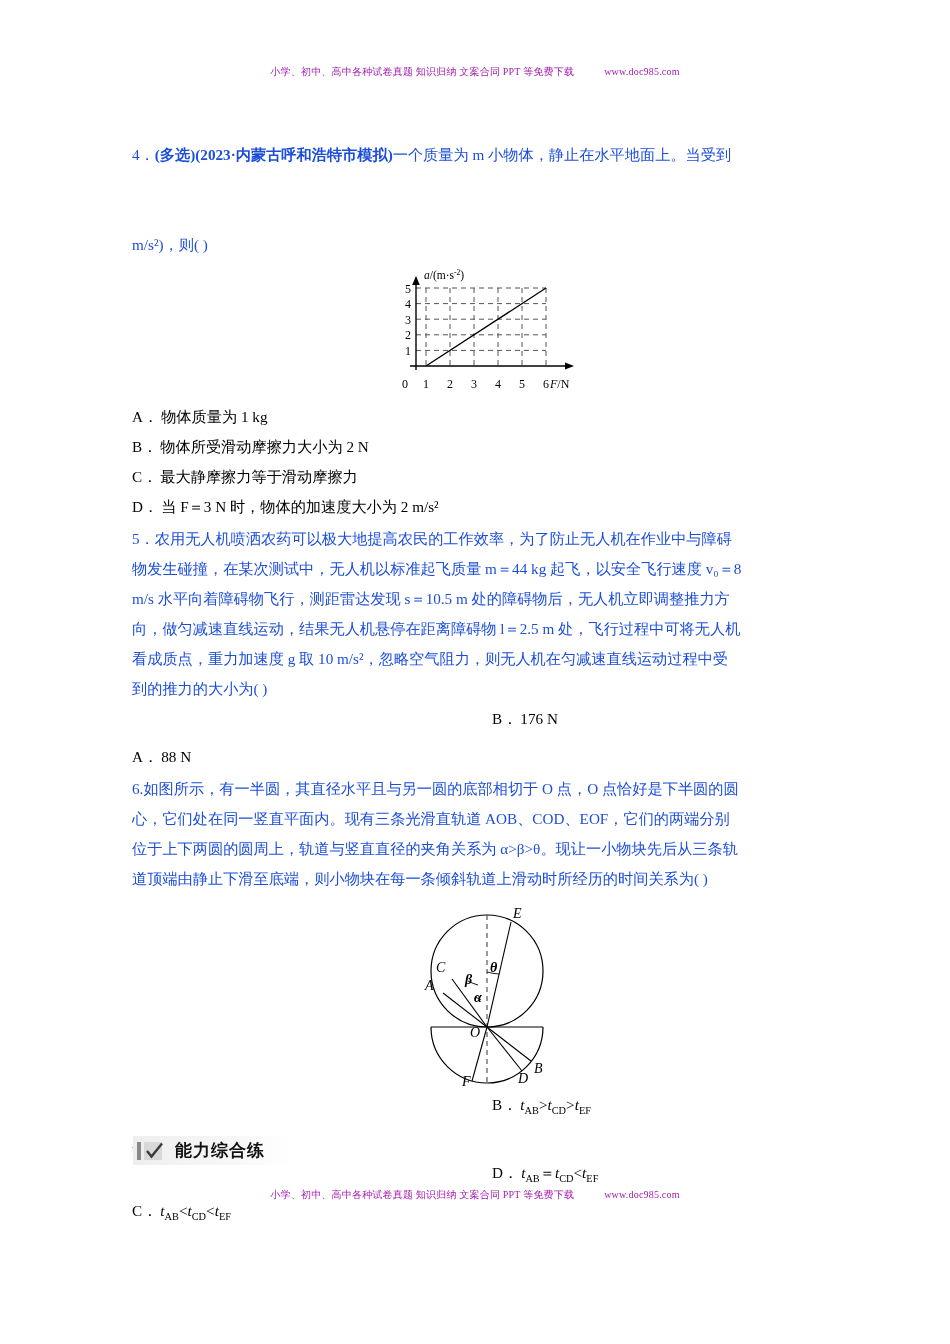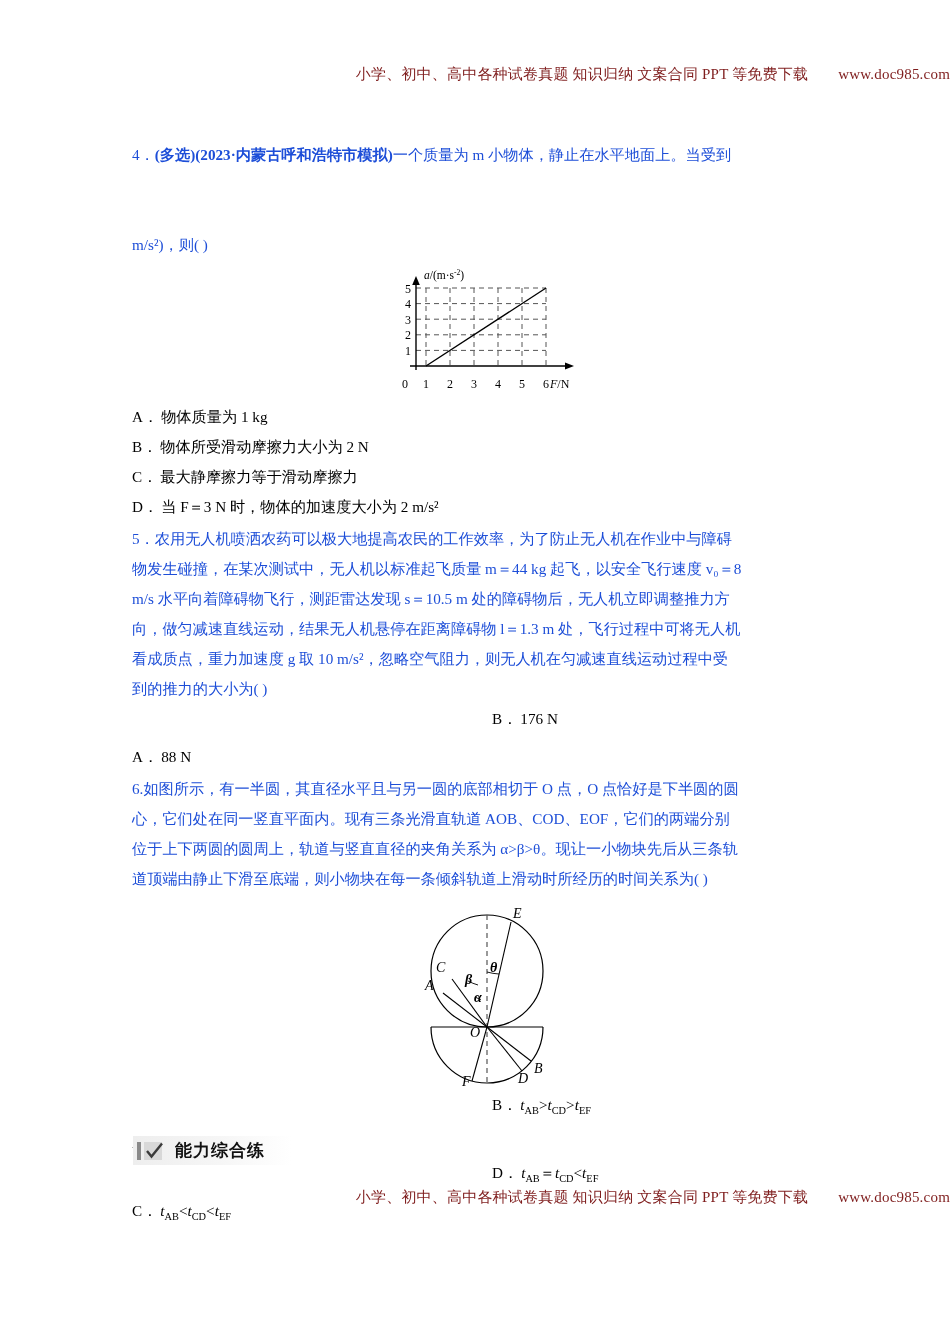--- a/index.html
+++ b/index.html
@@ -20,23 +20,23 @@
     left: 0; top: 0;
     width: 950px;
     height: 1344px;
   }
 
   
   .promo {
     position: absolute;
     left: 0;
     width: 950px;
-    text-align: right;
-    font-size: 15px;
-    color: #7f1d1d;
+    text-align: center;
+    font-size: 10px;
+    color: #a21caf;
     letter-spacing: 0.2px;
     white-space: nowrap;
   }
   .promo .cn { font-family: "Liberation Serif", "DejaVu Serif", serif; }
   .promo .url {
     margin-left: 30px;
     font-family: "Liberation Serif", "DejaVu Serif", serif;
   }
   #promo-top { top: 65px; }
   #promo-bottom { top: 1188px; }
@@ -226,21 +226,21 @@
       <div class="opt-row">
         <span class="opt-label">D．</span><span>当 F＝3 N 时，物体的加速度大小为 2 m/s²</span>
       </div>
     </div>
 
     <div class="q-block">
       <p class="para">
         <span>5</span>．<span>农用无人机喷洒农药可以极大地提高农民的工作效率，为了防止无人机在作业中与障碍</span><br>
         <span>物发生碰撞，在某次测试中，无人机以标准起飞质量 m＝44 kg 起飞，以安全飞行速度 v₀＝8</span><br>
         <span>m/s 水平向着障碍物飞行，测距雷达发现 s＝10.5 m 处的障碍物后，无人机立即调整推力方</span><br>
-        <span>向，做匀减速直线运动，结果无人机悬停在距离障碍物 l＝1.3 m 处，飞行过程中可将无人机</span><br>
+        <span>向，做匀减速直线运动，结果无人机悬停在距离障碍物 l＝2.5 m 处，飞行过程中可将无人机</span><br>
         <span>看成质点，重力加速度 g 取 10 m/s²，忽略空气阻力，则无人机在匀减速直线运动过程中受</span><br>
         <span>到的推力的大小为(    )</span>
       </p>
 
       <div class="opt-two">
         <span><span class="opt-label">A．</span><span>88 N</span></span>
         <span><span class="opt-label">B．</span><span>176 N</span></span>
       </div>
     </div>
 

